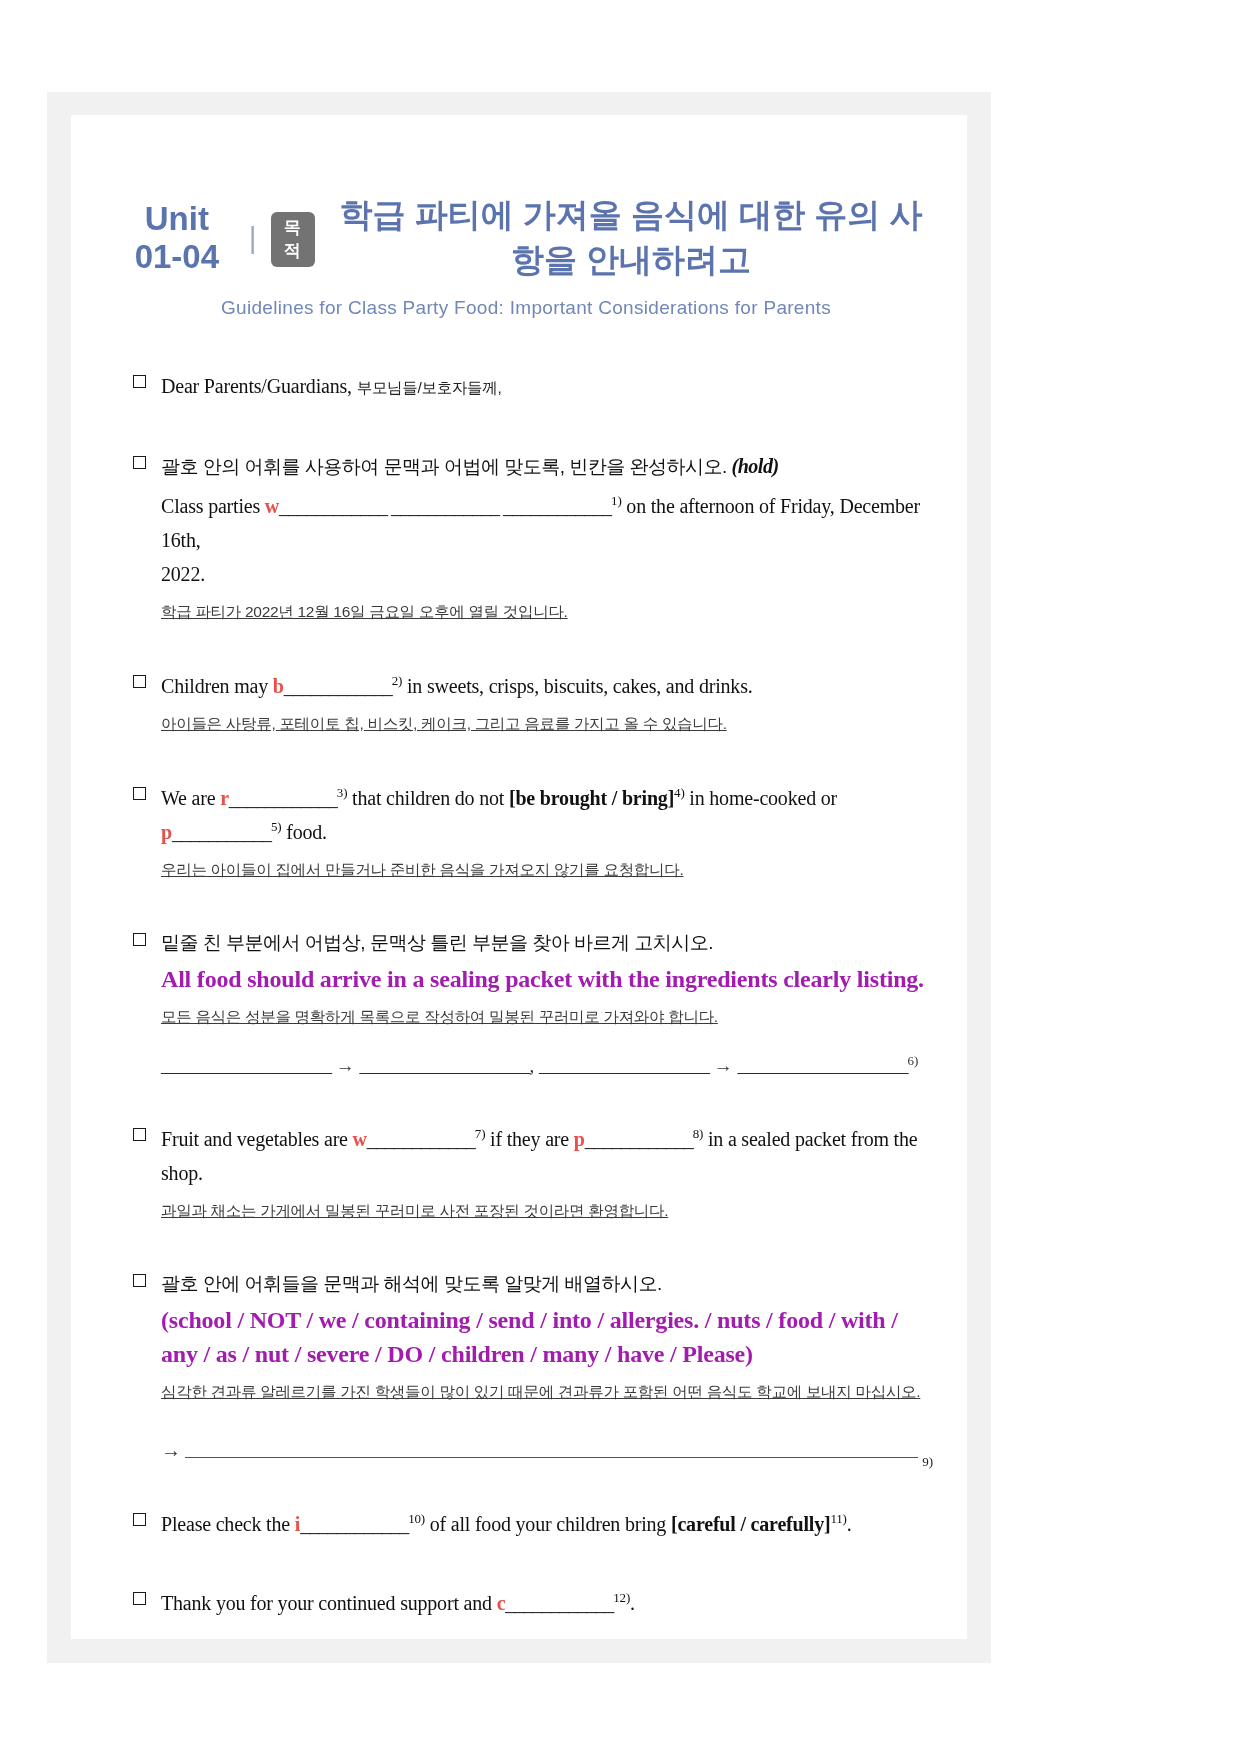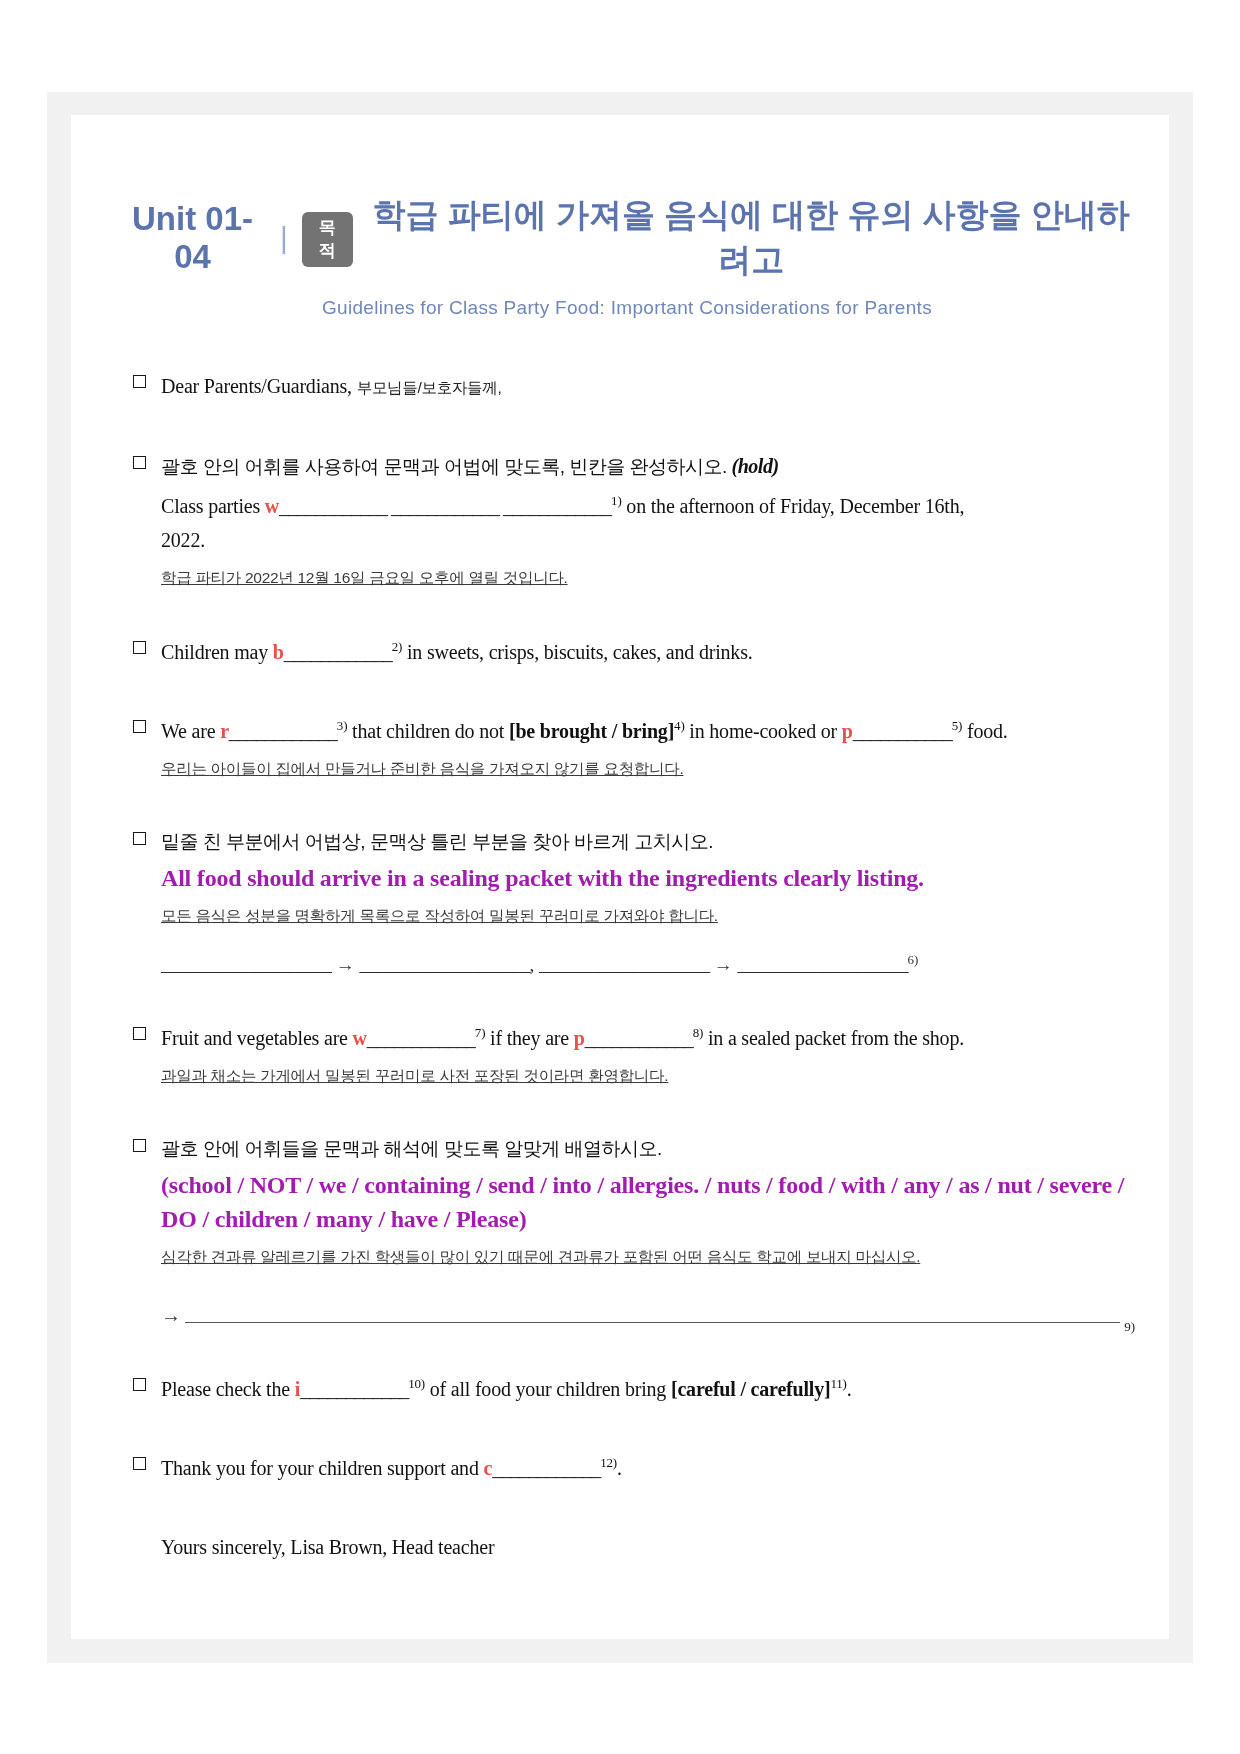--- a/index.html
+++ b/index.html
@@ -1,18 +1,18 @@
 <!DOCTYPE html>
 <html><head>
 <meta charset="utf-8">
 <style>
   * { margin:0; padding:0; box-sizing:border-box; }
   html,body { width:1240px; height:1754px; background:#ffffff;
               font-family:"Liberation Serif","DejaVu Serif",serif; }
-  .frame { position:absolute; left:47px; top:92px; width:1146px; height:1571px;
+  .frame { position:absolute; left:47px; top:92px; width:944px; height:1571px;
            background:#f1f1f1; }
   .page  { position:absolute; left:24px; top:23px; right:24px; bottom:24px;
            background:#ffffff; overflow:hidden; }
   .content { padding:78px 34px 0 62px; }
 
   
   .doc-header { text-align:center; margin-left:-14px; }
   .title-line { font-family:"Liberation Sans","DejaVu Sans",sans-serif;
                 font-weight:bold; font-size:33px; color:#5b74ae;
                 display:flex; align-items:center; justify-content:center; gap:14px; }
@@ -100,20 +100,21 @@
             <div class="ko-sub">학급 파티가 2022년 12월 16일 금요일 오후에 열릴 것입니다.</div>
           </div>
         </div>
 
         <div class="item">
           <div class="cb"><span class="box"></span></div>
           <div class="body">
             <div class="en">
               <span>Children may </span><span class="red-letter">b</span><span class="blank">____________</span><sup>2)</sup><span> in sweets, crisps, biscuits, cakes, and drinks.</span>
             </div>
+            <div class="ko-sub">아이들은 사탕류, 포테이토 칩, 비스킷, 케이크, 그리고 음료를 가지고 올 수 있습니다.</div>
           </div>
         </div>
 
         <div class="item">
           <div class="cb"><span class="box"></span></div>
           <div class="body">
             <div class="en">
               <span>We are </span><span class="red-letter">r</span><span class="blank">____________</span><sup>3)</sup><span> that children do not </span><span class="choice">[be brought / bring]</span><sup>4)</sup><span> in home-cooked or </span><span class="red-letter">p</span><span class="blank">___________</span><sup>5)</sup><span> food.</span>
             </div>
             <div class="ko-sub">우리는 아이들이 집에서 만들거나 준비한 음식을 가져오지 않기를 요청합니다.</div>
@@ -167,21 +168,21 @@
             <div class="en">
               <span>Please check the </span><span class="red-letter">i</span><span class="blank">____________</span><sup>10)</sup><span> of all food your children bring </span><span class="choice">[careful / carefully]</span><sup>11)</sup><span>.</span>
             </div>
           </div>
         </div>
 
         <div class="item">
           <div class="cb"><span class="box"></span></div>
           <div class="body">
             <div class="en">
-              <span>Thank you for your children support and </span><span class="red-letter">c</span><span class="blank">____________</span><sup>12)</sup><span>.</span>
+              <span>Thank you for your continued support and </span><span class="red-letter">c</span><span class="blank">____________</span><sup>12)</sup><span>.</span>
             </div>
           </div>
         </div>
 
         <div class="item">
           <div class="cb"></div>
           <div class="body">
             <div class="en">Yours sincerely, Lisa Brown, Head teacher</div>
           </div>
         </div>

